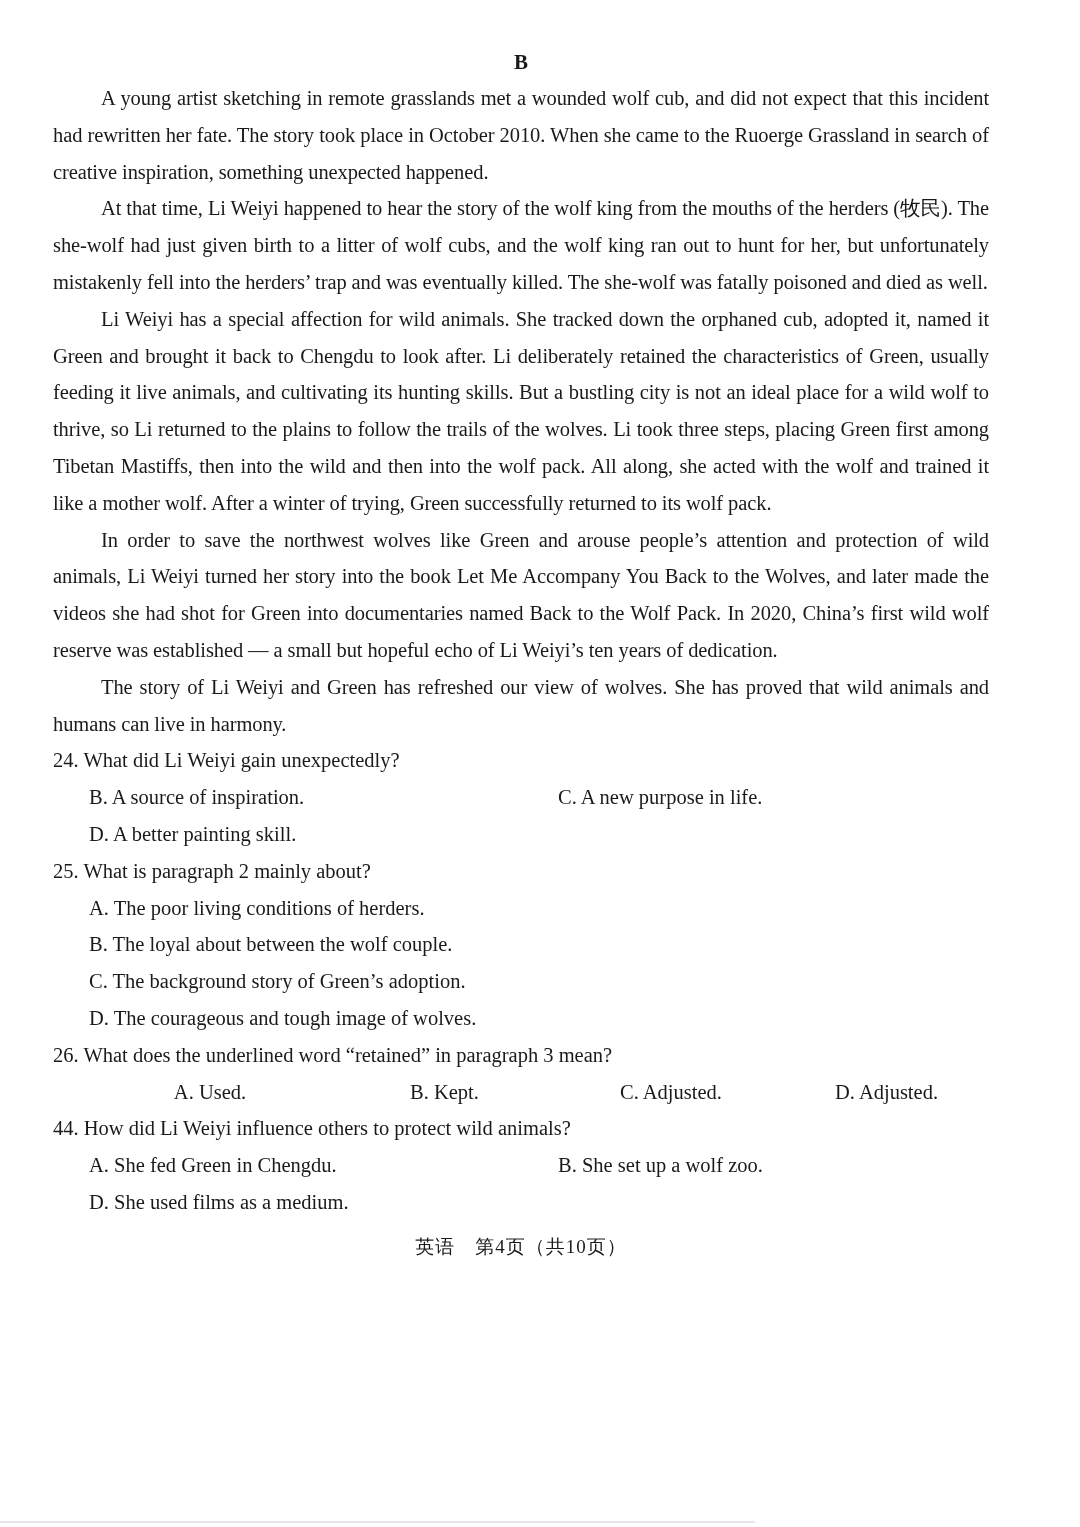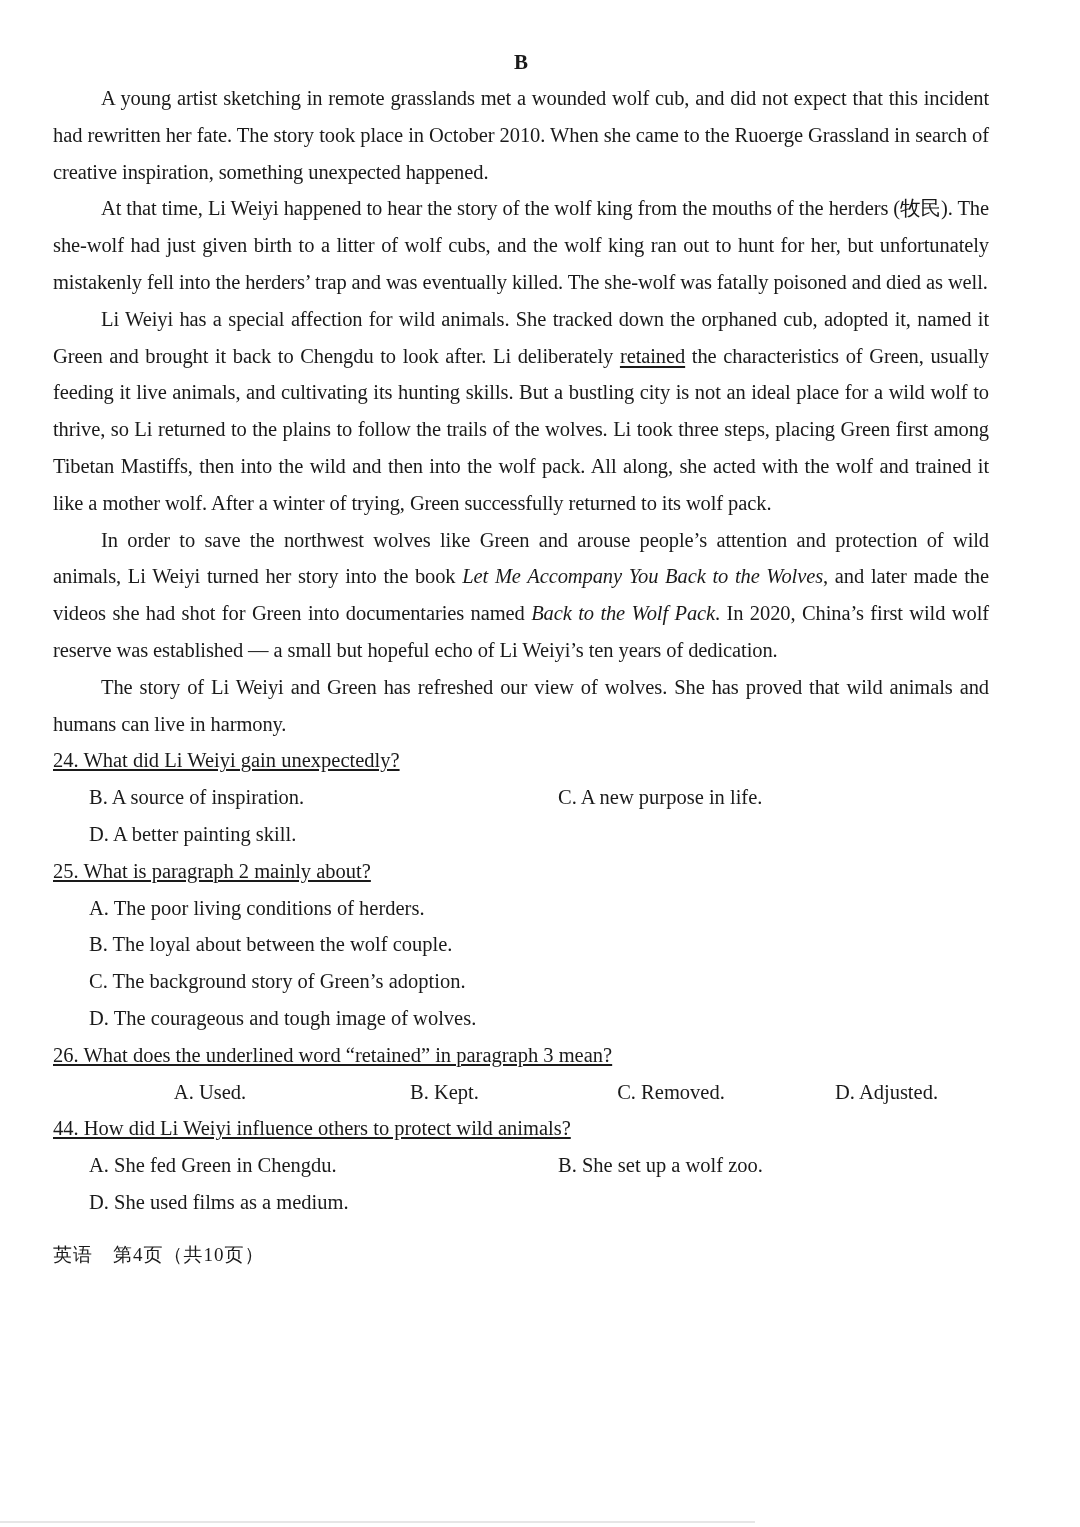--- a/index.html
+++ b/index.html
@@ -30,43 +30,42 @@
       margin: 0;
     }
     .para {
       font-size: 20.5px;
       line-height: 36.8px;
       text-align: justify;
       text-indent: 48px;
       margin: 0;
       letter-spacing: -0.1px;
     }
-    .para .u { text-decoration: underline; text-underline-offset: 3px; }
-    .para .i { font-style: italic; }
+    .para .u { text-underline-offset: 3px; }
+    .para .i { }
     .question {
       font-size: 20.5px;
       line-height: 36.8px;
       margin: 0;
-      text-decoration: underline;
     }
     .options {
       display: grid;
       padding-left: 36px;
       font-size: 20.5px;
       line-height: 36.8px;
     }
     .options.two { grid-template-columns: 469px 1fr; }
     .options.one { grid-template-columns: 1fr; }
     .options.four { grid-template-columns: 242px 227px 226px 1fr; text-align: center; }
     .option { white-space: nowrap; }
     .footer {
-      text-align: left;
+      text-align: center;
       font-size: 19px;
       line-height: 36px;
-      margin-top: 16px;
+      margin-top: 8px;
       letter-spacing: 1px;
     }
     .bottom-line {
       position: absolute;
       left: 0;
       top: 1521px;
       width: 755px;
       height: 2px;
       background: #e6e6e6;
     }
@@ -100,21 +99,21 @@
       <span class="option">C. The background story of Green’s adoption.</span>
       <span class="option">D. The courageous and tough image of wolves.</span>
     </div>
   </div>
 
   <div>
     <p class="question">26. What does the underlined word “retained” in paragraph 3 mean?</p>
     <div class="options four">
       <span class="option">A. Used.</span>
       <span class="option">B. Kept.</span>
-      <span class="option">C. Removed.</span>
+      <span class="option">C. Adjusted.</span>
       <span class="option">D. Adjusted.</span>
     </div>
   </div>
 
   <div>
     <p class="question">44. How did Li Weiyi influence others to protect wild animals?</p>
     <div class="options two">
       <span class="option">A. She fed Green in Chengdu.</span>
       <span class="option">B. She set up a wolf zoo.</span>
       <span class="option">D. She used films as a medium.</span>

